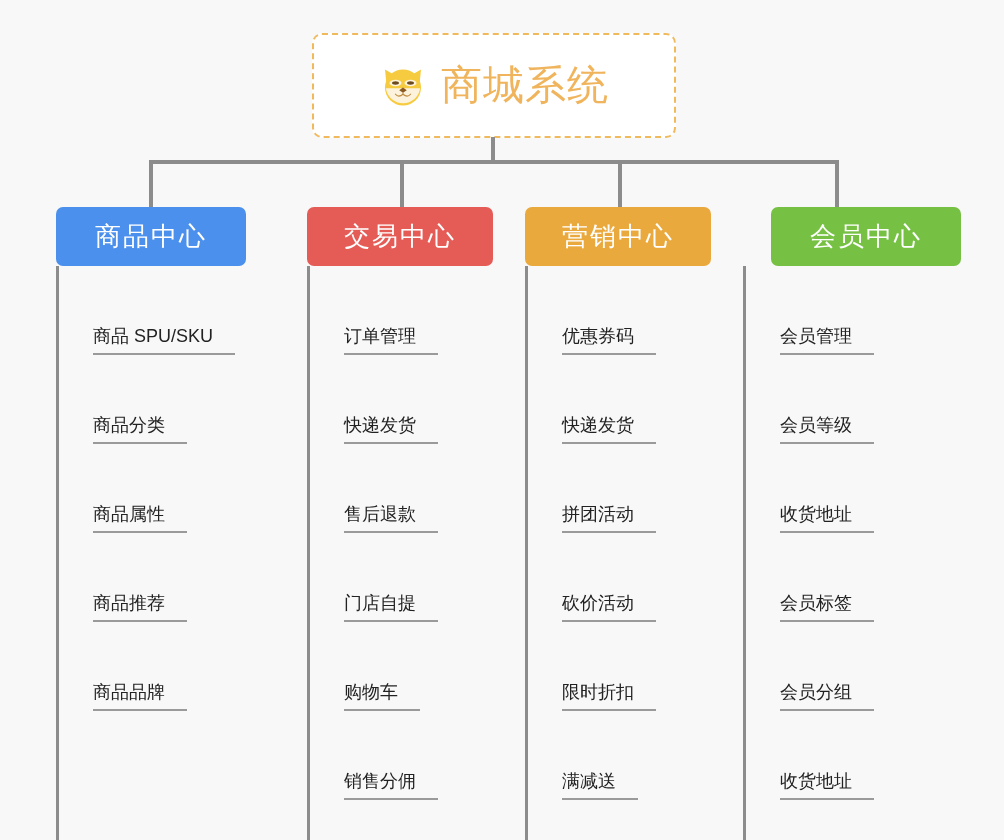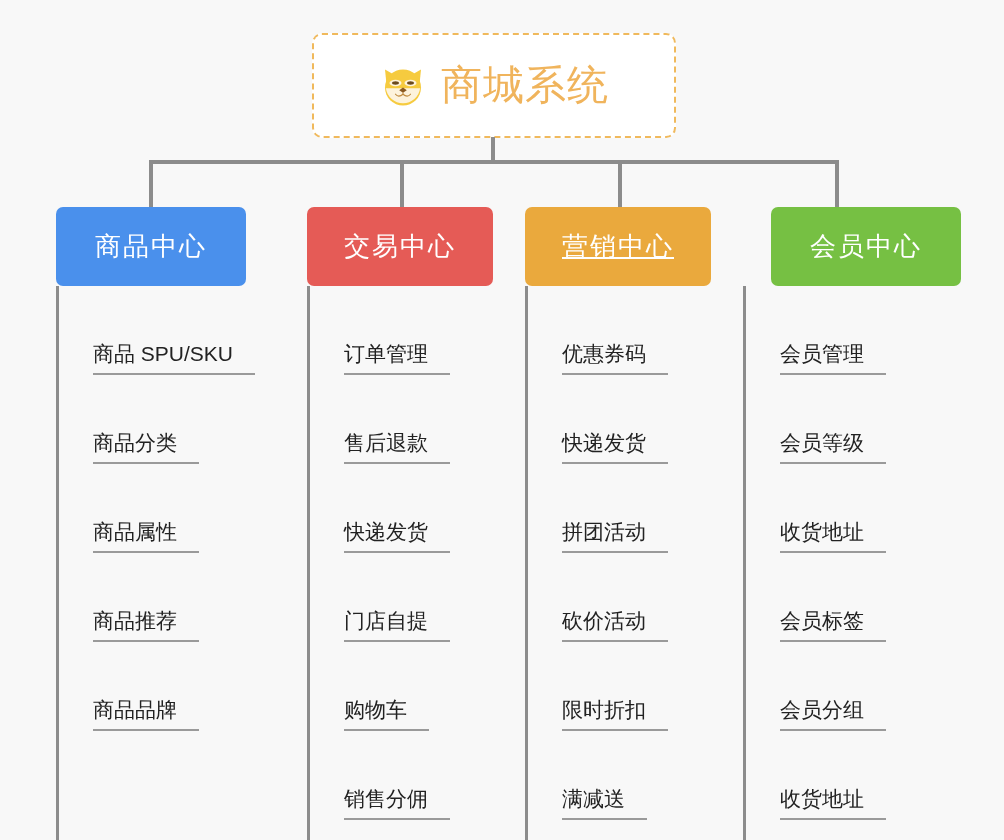--- a/index.html
+++ b/index.html
@@ -84,21 +84,21 @@
     top: 207px;
   }
   .branch.b1 { left: 56px;  width: 190px; }
   .branch.b2 { left: 307px; width: 186px; }
   .branch.b3 { left: 525px; width: 186px; }
   .branch.b4 { left: 743px; width: 190px; }
 
   .branch-header {
     box-sizing: border-box;
     width: 100%;
-    height: 79px;
+    height: 59px;
     border-radius: 7px;
     display: flex;
     align-items: center;
     justify-content: center;
     color: #ffffff;
     font-size: 26px;
     letter-spacing: 2px;
     white-space: nowrap;
   }
 
@@ -116,21 +116,21 @@
   .leaf-item {
     position: relative;
     height: 89px;
     box-sizing: border-box;
     display: flex;
     align-items: flex-end;
     padding-left: 24px;
   }
   .leaf-label {
     display: inline-block;
-    font-size: 21px;
+    font-size: 18px;
     line-height: 1.25;
     color: #222222;
     white-space: nowrap;
     border-bottom: 2px solid #9a9a9a;
     padding: 0 22px 6px 0;
     margin-left: -6px;
   }
 </style>
 </head>
 <body style="background: rgb(248, 248, 248);">
@@ -188,39 +188,39 @@
     </ul>
   </div>
 
   <div class="branch b2">
     <div class="branch-header" style="background-color: rgb(229, 91, 86);">交易中心</div>
     <ul class="leaf-list">
       <li class="leaf-item">
           <span class="leaf-label">订单管理</span>
         </li>
       <li class="leaf-item">
+          <span class="leaf-label">快递发货</span>
+        </li>
+      <li class="leaf-item">
           <span class="leaf-label">售后退款</span>
         </li>
       <li class="leaf-item">
-          <span class="leaf-label">快递发货</span>
-        </li>
-      <li class="leaf-item">
           <span class="leaf-label">门店自提</span>
         </li>
       <li class="leaf-item">
           <span class="leaf-label">购物车</span>
         </li>
       <li class="leaf-item">
           <span class="leaf-label">销售分佣</span>
         </li>
     </ul>
   </div>
 
   <div class="branch b3">
-    <div class="branch-header" style="background-color: rgb(234, 169, 61); text-decoration: underline;">营销中心</div>
+    <div class="branch-header" style="background-color: rgb(234, 169, 61);">营销中心</div>
     <ul class="leaf-list">
       <li class="leaf-item">
           <span class="leaf-label">优惠券码</span>
         </li>
       <li class="leaf-item">
           <span class="leaf-label">快递发货</span>
         </li>
       <li class="leaf-item">
           <span class="leaf-label">拼团活动</span>
         </li>

